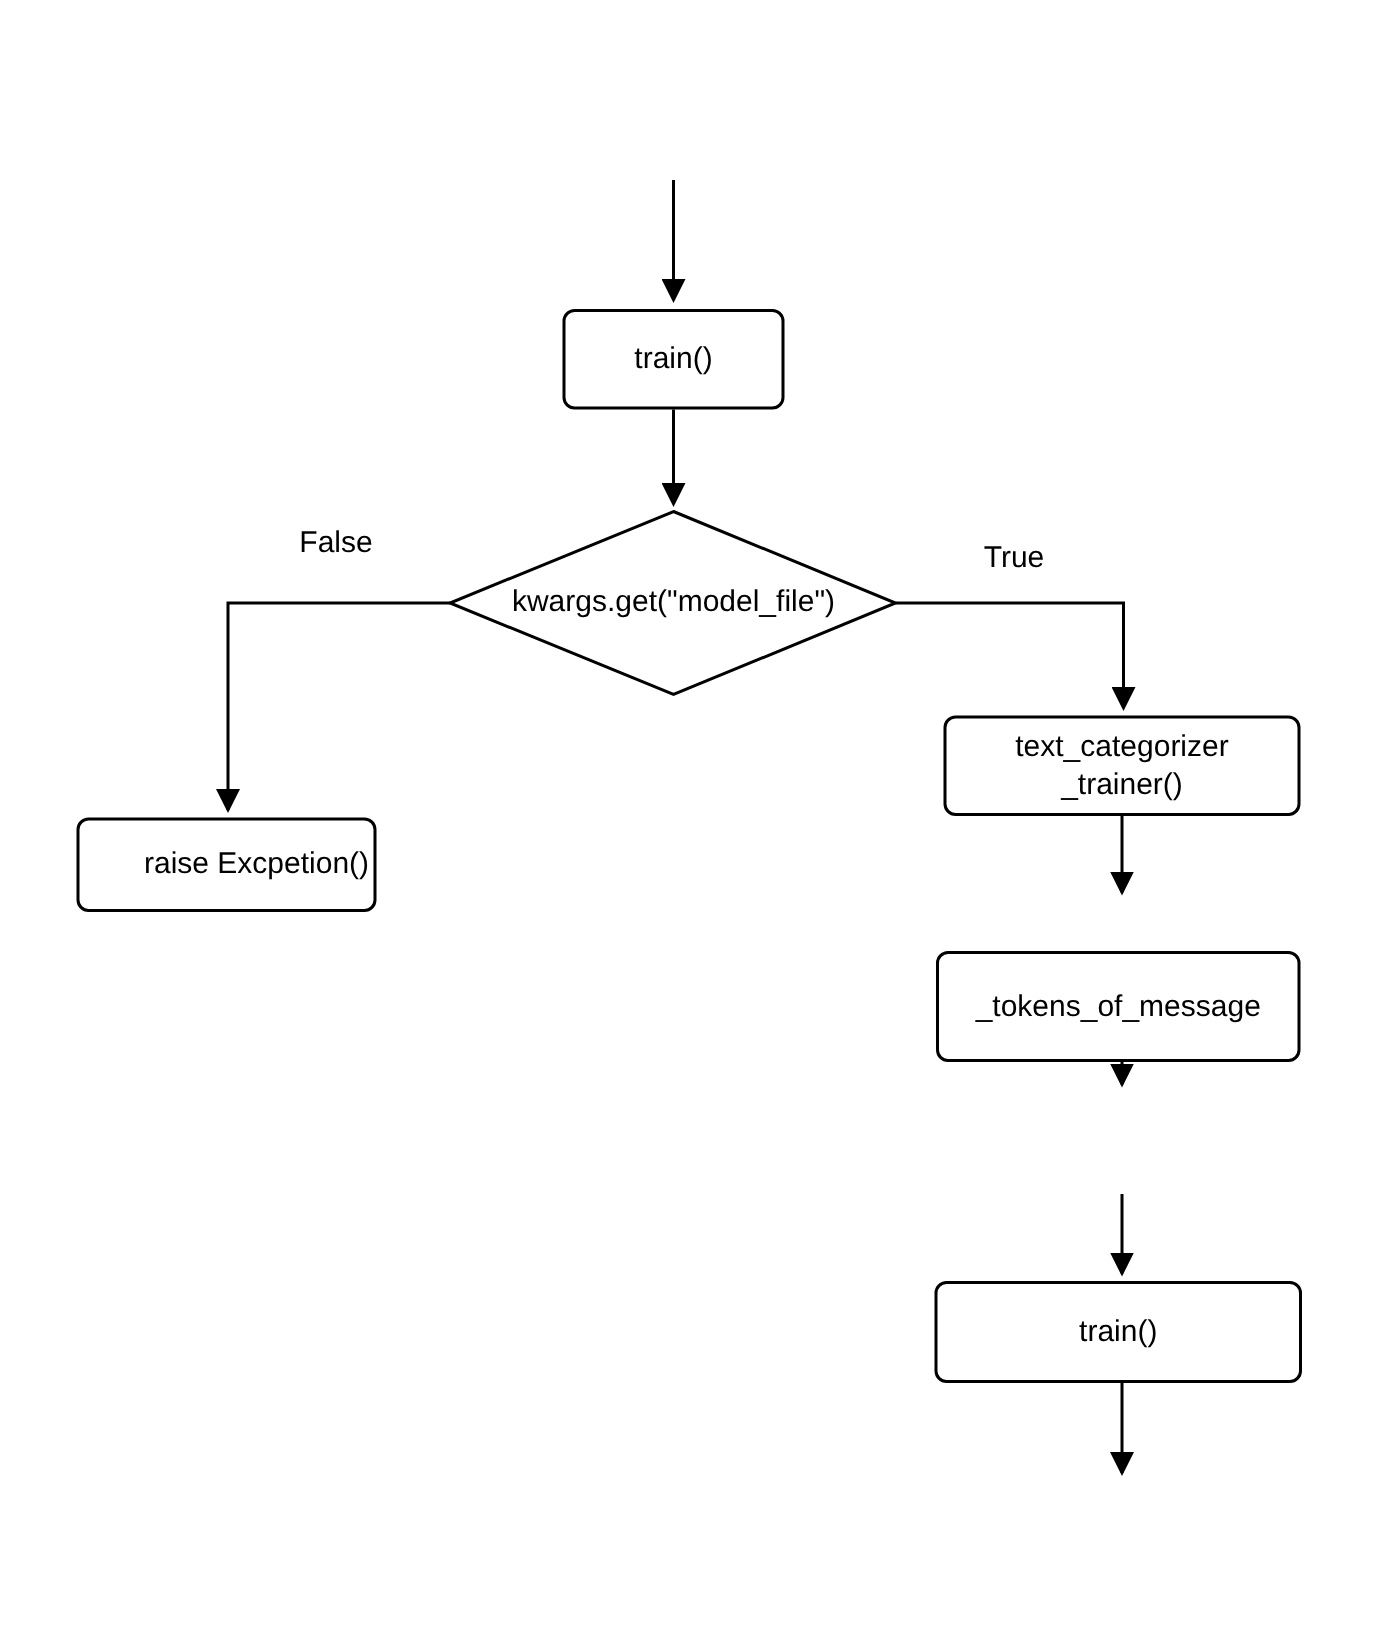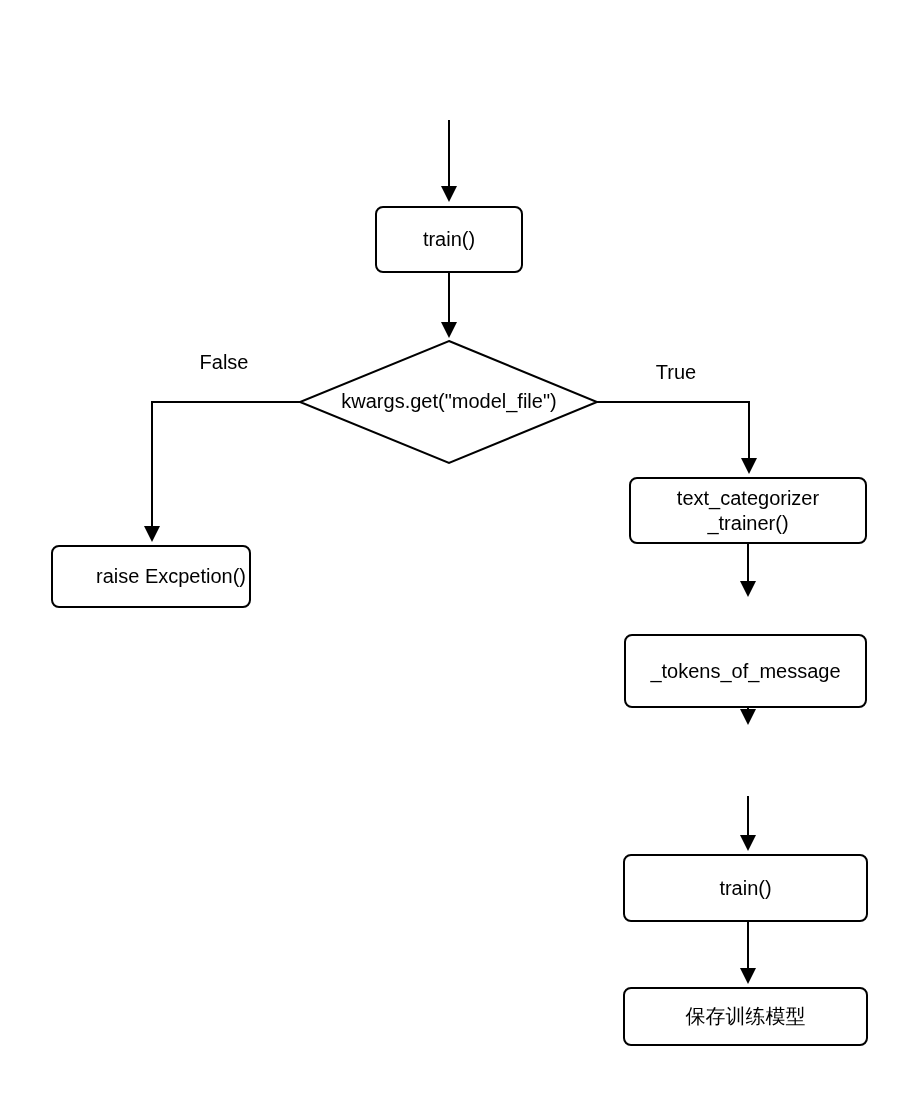--- a/index.html
+++ b/index.html
@@ -113,17 +113,14 @@
 
   <div class="node node-tokens-of-message">
     <span>_tokens_of_message</span>
   </div>
 
 
   <div class="node node-train-2">
     <span>train()</span>
   </div>
 
-  <div class="node node-save-model">
-    <span>保存训练模型</span>
-  </div>
 
 </div>
 
 </body></html>

